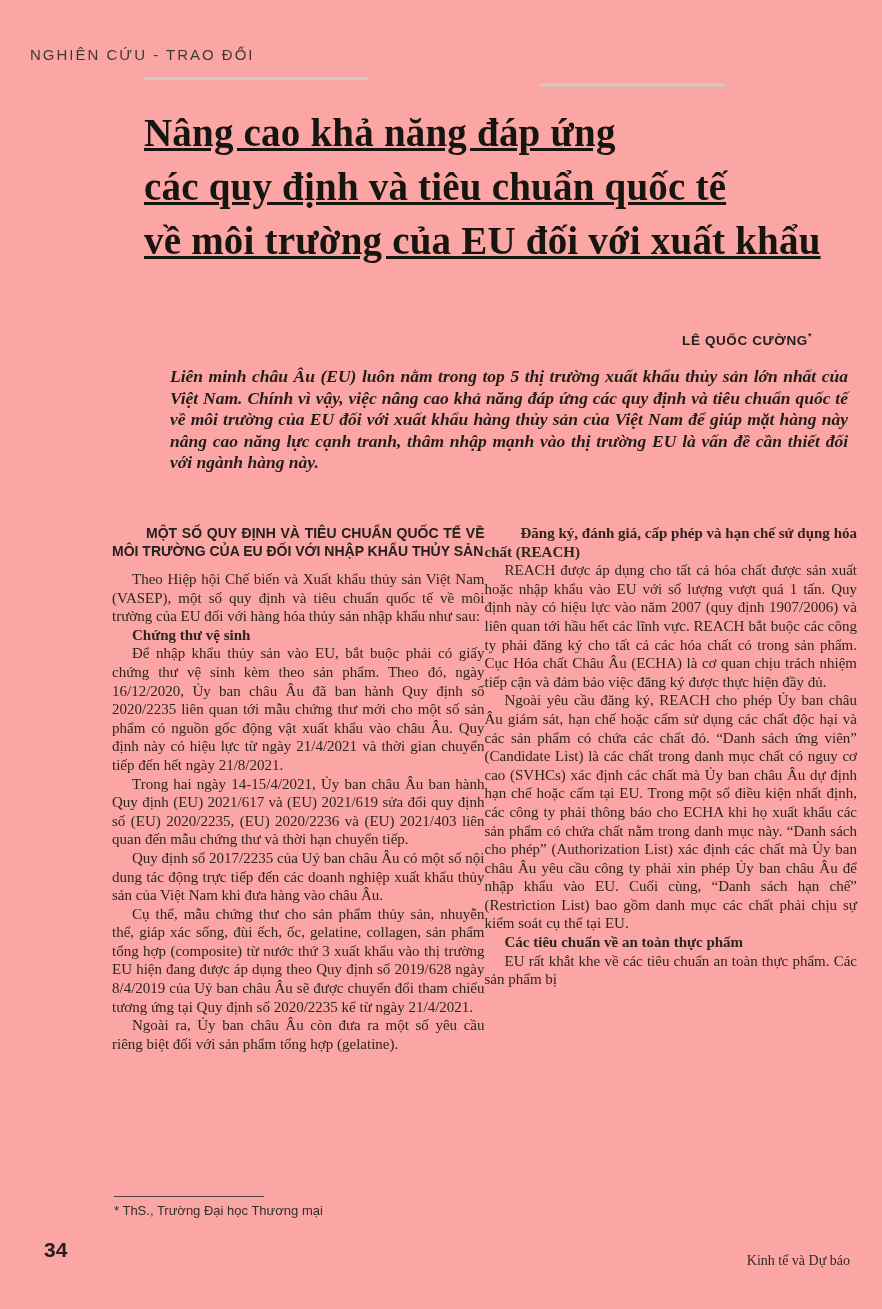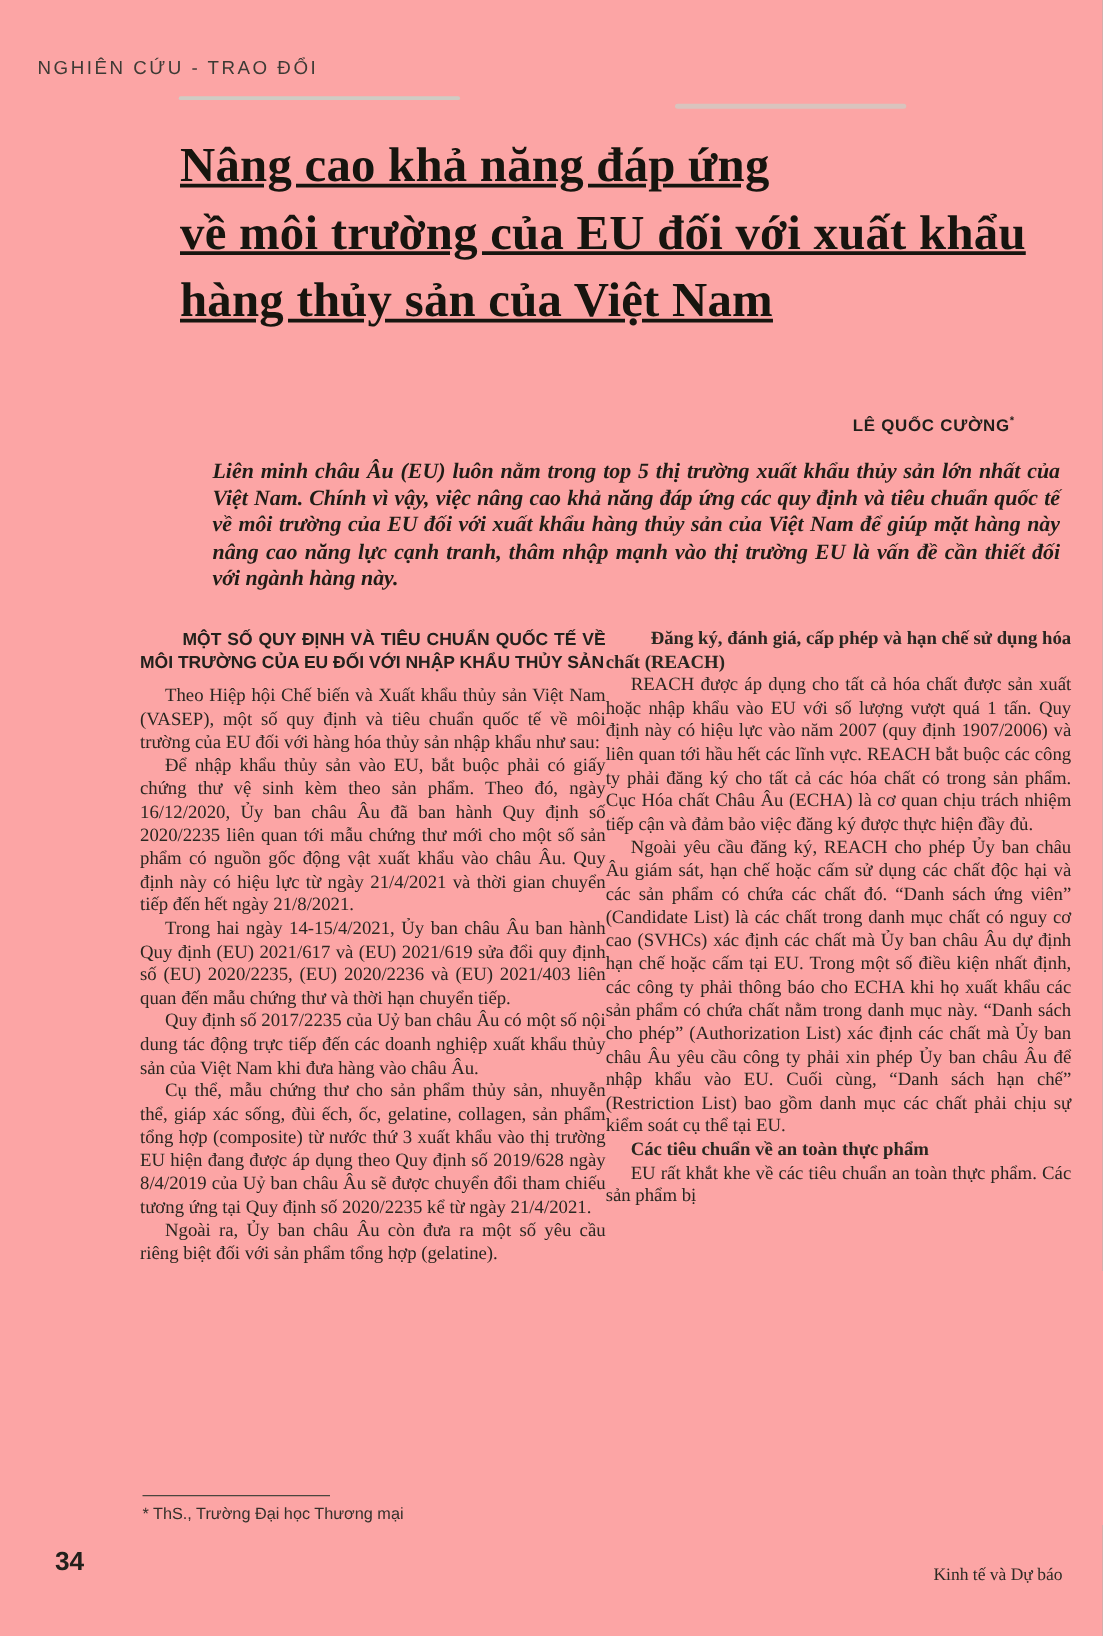--- a/index.html
+++ b/index.html
@@ -36,21 +36,21 @@
   }
   .author sup { font-size:9px; }
   .abstract {
     position:absolute; left:170px; top:366px; width:678px;
     margin:0;
     font-size:17.5px; line-height:21.6px;
     font-weight:bold; font-style:italic;
     text-align:justify; color:#201d16;
   }
   .columns {
-    position:absolute; left:112px; top:502px; width:745px;
+    position:absolute; left:112px; top:524px; width:745px;
     display:grid; grid-template-columns:1fr 1fr; 
     font-size:15px; line-height:18.6px;
     text-align:justify; color:#2a2720;
   }
   .col { min-width:0; }
   .col-heading {
     font-family:"Liberation Sans", sans-serif;
     font-weight:bold; font-size:14px; line-height:18px;
     text-indent:34px; text-align:justify;
     margin:0 0 10px 0; color:#23211c;
@@ -81,33 +81,34 @@
 <body>
 
 <div class="page">
 
   <div class="kicker">NGHIÊN CỨU - TRAO ĐỔI</div>
   <div class="smudge s1"></div>
   <div class="smudge s2"></div>
 
   <h1 class="title">
     <span>Nâng cao khả năng đáp ứng</span>
+    <span>các quy định và tiêu chuẩn quốc tế</span>
     <span>về môi trường của EU đối với xuất khẩu</span>
-    <span>hàng thủy sản của Việt Nam</span>
   </h1>
 
   <div class="author"><span>LÊ QUỐC CƯỜNG</span><sup>*</sup></div>
 
   <p class="abstract">Liên minh châu Âu (EU) luôn nằm trong top 5 thị trường xuất khẩu thủy sản lớn nhất của Việt Nam. Chính vì vậy, việc nâng cao khả năng đáp ứng các quy định và tiêu chuẩn quốc tế về môi trường của EU đối với xuất khẩu hàng thủy sản của Việt Nam để giúp mặt hàng này nâng cao năng lực cạnh tranh, thâm nhập mạnh vào thị trường EU là vấn đề cần thiết đối với ngành hàng này.</p>
 
   <div class="columns">
 
     <div class="col">
       <h2 class="col-heading">MỘT SỐ QUY ĐỊNH VÀ TIÊU CHUẨN QUỐC TẾ VỀ MÔI TRƯỜNG CỦA EU ĐỐI VỚI NHẬP KHẨU THỦY SẢN</h2>
       <p class="body-p">Theo Hiệp hội Chế biến và Xuất khẩu thủy sản Việt Nam (VASEP), một số quy định và tiêu chuẩn quốc tế về môi trường của EU đối với hàng hóa thủy sản nhập khẩu như sau:</p>
+      <p class="sub-h">Chứng thư vệ sinh</p>
       <p class="body-p">Để nhập khẩu thủy sản vào EU, bắt buộc phải có giấy chứng thư vệ sinh kèm theo sản phẩm. Theo đó, ngày 16/12/2020, Ủy ban châu Âu đã ban hành Quy định số 2020/2235 liên quan tới mẫu chứng thư mới cho một số sản phẩm có nguồn gốc động vật xuất khẩu vào châu Âu. Quy định này có hiệu lực từ ngày 21/4/2021 và thời gian chuyển tiếp đến hết ngày 21/8/2021.</p>
       <p class="body-p">Trong hai ngày 14-15/4/2021, Ủy ban châu Âu ban hành Quy định (EU) 2021/617 và (EU) 2021/619 sửa đổi quy định số (EU) 2020/2235, (EU) 2020/2236 và (EU) 2021/403 liên quan đến mẫu chứng thư và thời hạn chuyển tiếp.</p>
       <p class="body-p">Quy định số 2017/2235 của Uỷ ban châu Âu có một số nội dung tác động trực tiếp đến các doanh nghiệp xuất khẩu thủy sản của Việt Nam khi đưa hàng vào châu Âu.</p>
       <p class="body-p">Cụ thể, mẫu chứng thư cho sản phẩm thủy sản, nhuyễn thể, giáp xác sống, đùi ếch, ốc, gelatine, collagen, sản phẩm tổng hợp (composite) từ nước thứ 3 xuất khẩu vào thị trường EU hiện đang được áp dụng theo Quy định số 2019/628 ngày 8/4/2019 của Uỷ ban châu Âu sẽ được chuyển đổi tham chiếu tương ứng tại Quy định số 2020/2235 kể từ ngày 21/4/2021.</p>
       <p class="body-p">Ngoài ra, Ủy ban châu Âu còn đưa ra một số yêu cầu riêng biệt đối với sản phẩm tổng hợp (gelatine).</p>
     </div>
 
     <div class="col">
       <p class="sub-h wide-indent">Đăng ký, đánh giá, cấp phép và hạn chế sử dụng hóa chất (REACH)</p>
       <p class="body-p">REACH được áp dụng cho tất cả hóa chất được sản xuất hoặc nhập khẩu vào EU với số lượng vượt quá 1 tấn. Quy định này có hiệu lực vào năm 2007 (quy định 1907/2006) và liên quan tới hầu hết các lĩnh vực. REACH bắt buộc các công ty phải đăng ký cho tất cả các hóa chất có trong sản phẩm. Cục Hóa chất Châu Âu (ECHA) là cơ quan chịu trách nhiệm tiếp cận và đảm bảo việc đăng ký được thực hiện đầy đủ.</p>

